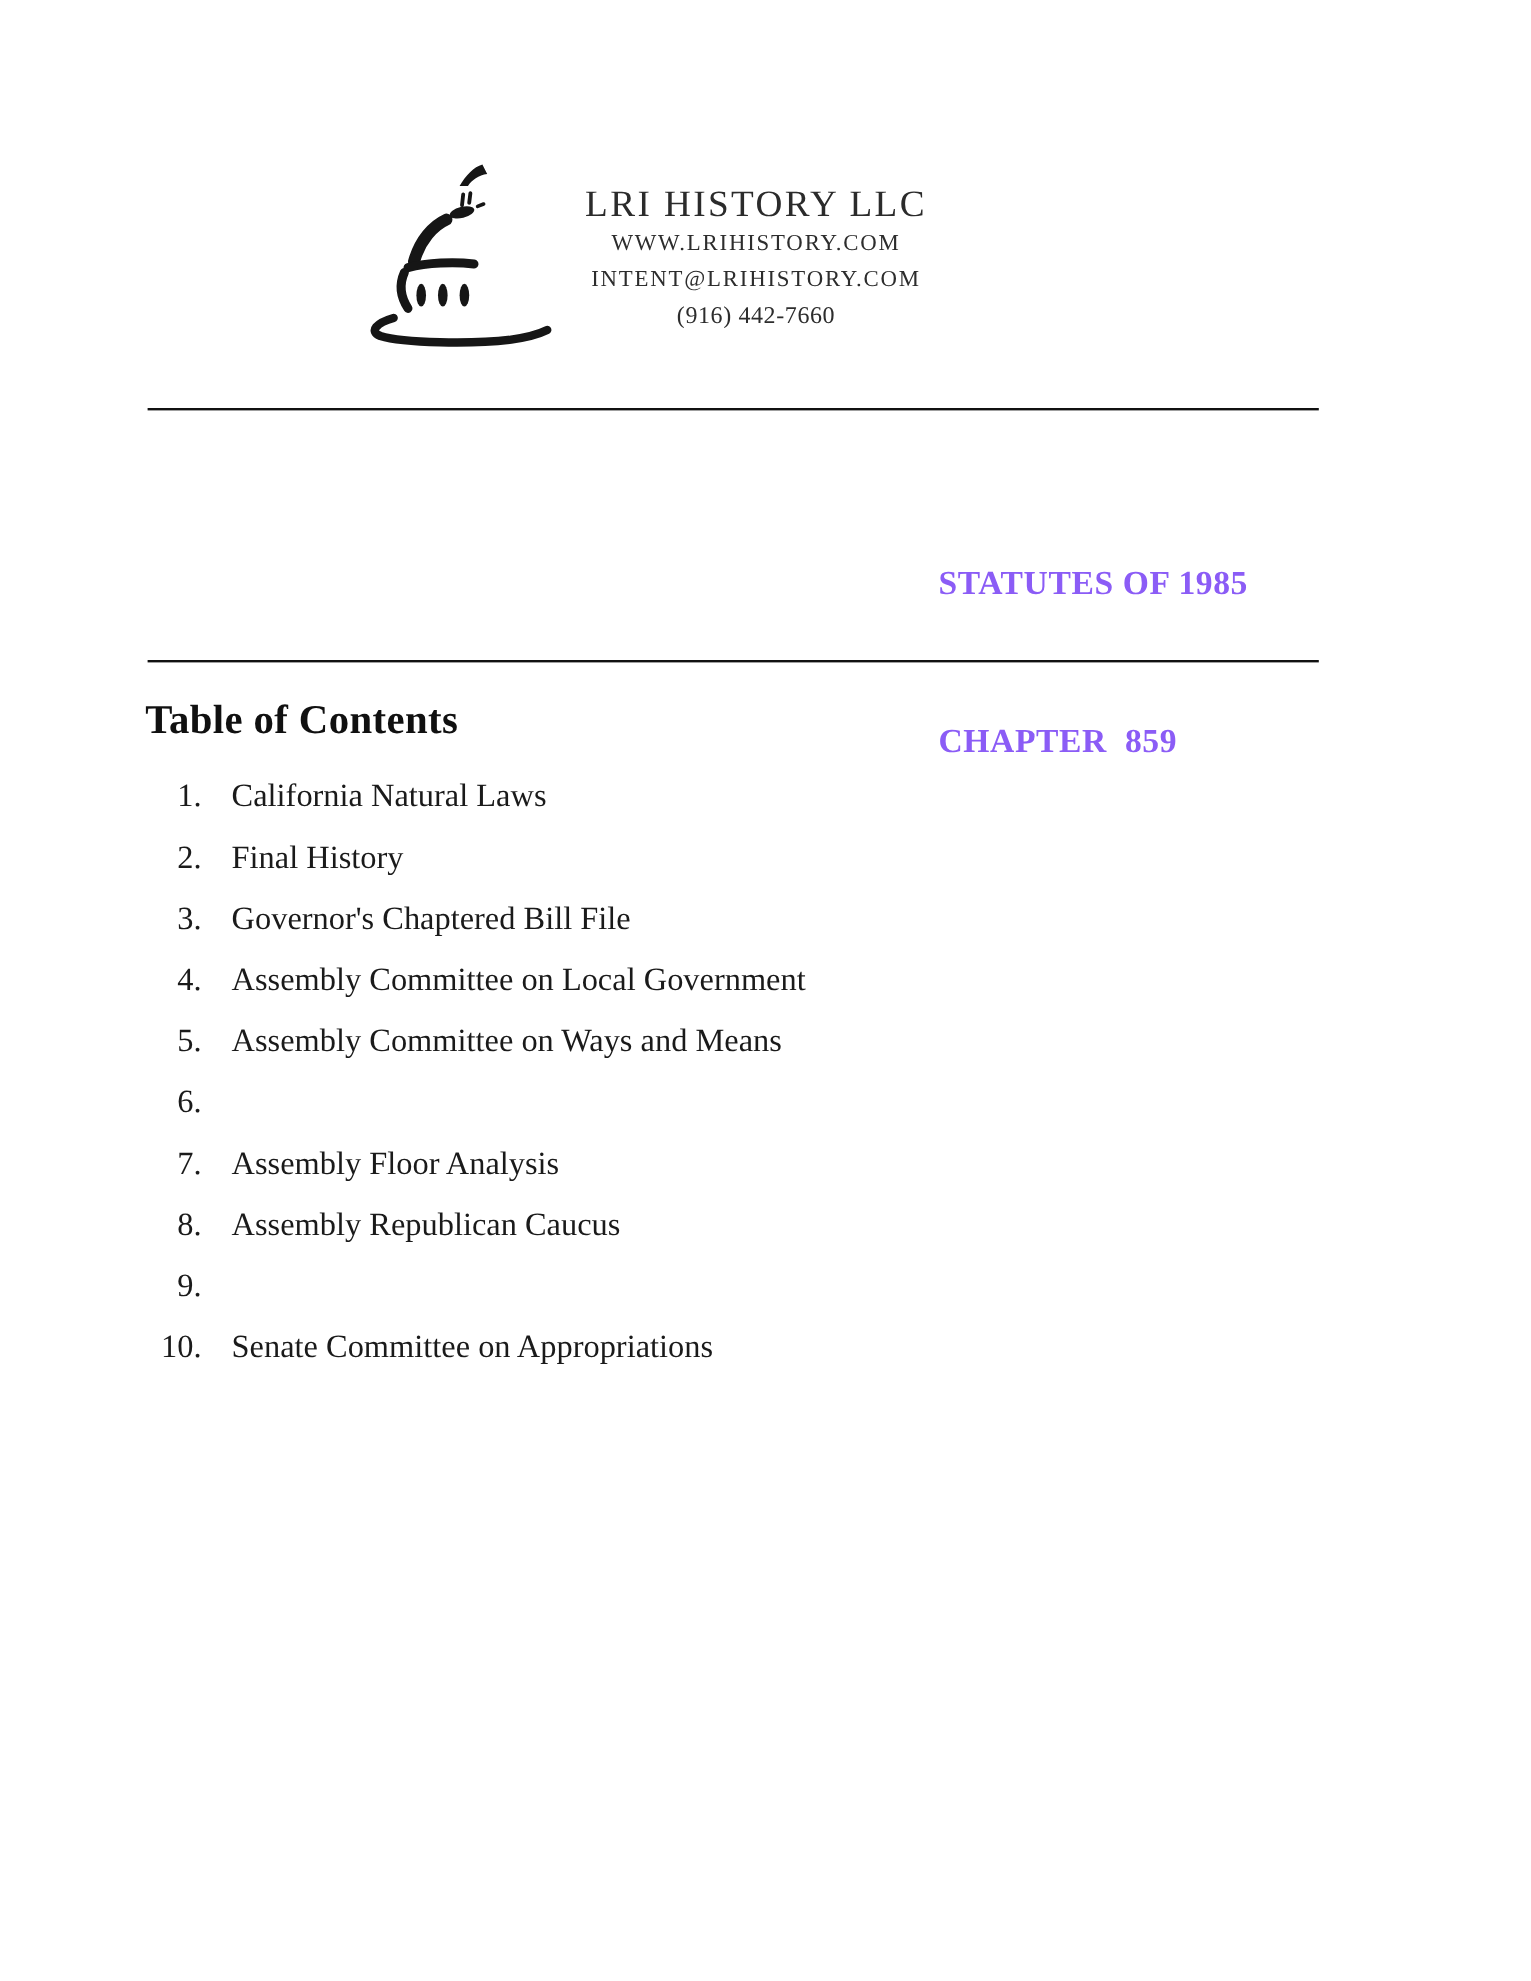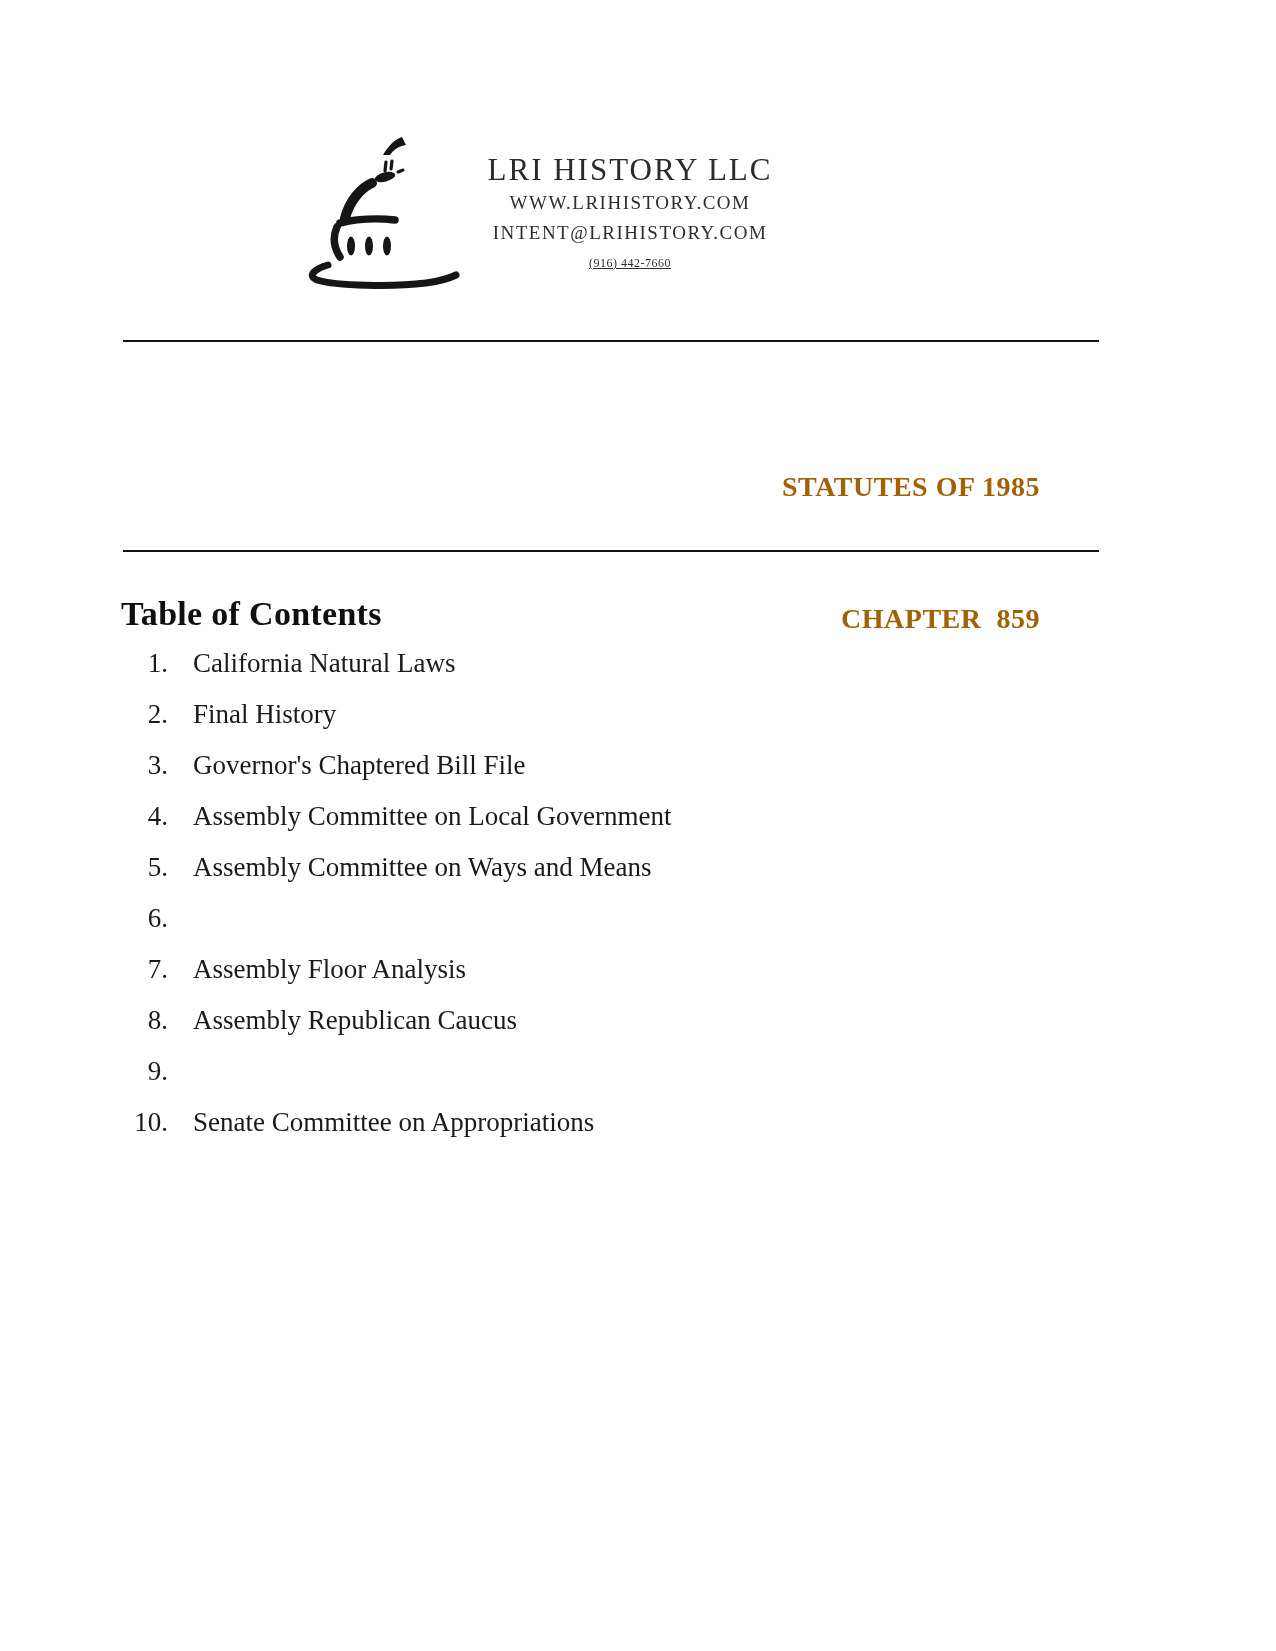--- a/index.html
+++ b/index.html
@@ -36,63 +36,61 @@
     color: #2b2b2b;
     white-space: pre;
   }
   .contact-line {
     font-size: 19px;
     line-height: 30px;
     letter-spacing: 1.5px;
     white-space: pre;
   }
   .contact-phone {
-    font-size: 12px;
+    font-size: 20px;
     line-height: 30px;
     letter-spacing: 0.5px;
     white-space: pre;
-    text-decoration: underline;
   }
 
   
   .rule {
     position: absolute;
     left: 123px;
     width: 976px;
     height: 2px;
     background: #111111;
   }
   .rule-top { top: 340px; }
   .rule-bottom { top: 550px; }
 
   
   .title-block {
     position: absolute;
     top: 377px;
     right: 236px;
-    text-align: right;
+    text-align: left;
     font-weight: bold;
-    color: #a16207;
+    color: #8b5cf6;
     font-size: 28px;
     line-height: 44px;
     letter-spacing: 0.5px;
     white-space: pre;
   }
 
   
   .toc-heading {
     position: absolute;
     left: 121px;
     top: 584px;
     font-size: 34px;
     line-height: 34px;
     font-weight: bold;
     color: #101010;
     letter-spacing: 0.3px;
-    margin-top: 13px;
   }
   .toc-list {
     position: absolute;
     left: 121px;
     top: 649px;
     margin: 0;
     padding: 0;
     list-style: none;
     font-size: 27px;
     color: #1a1a1a;

